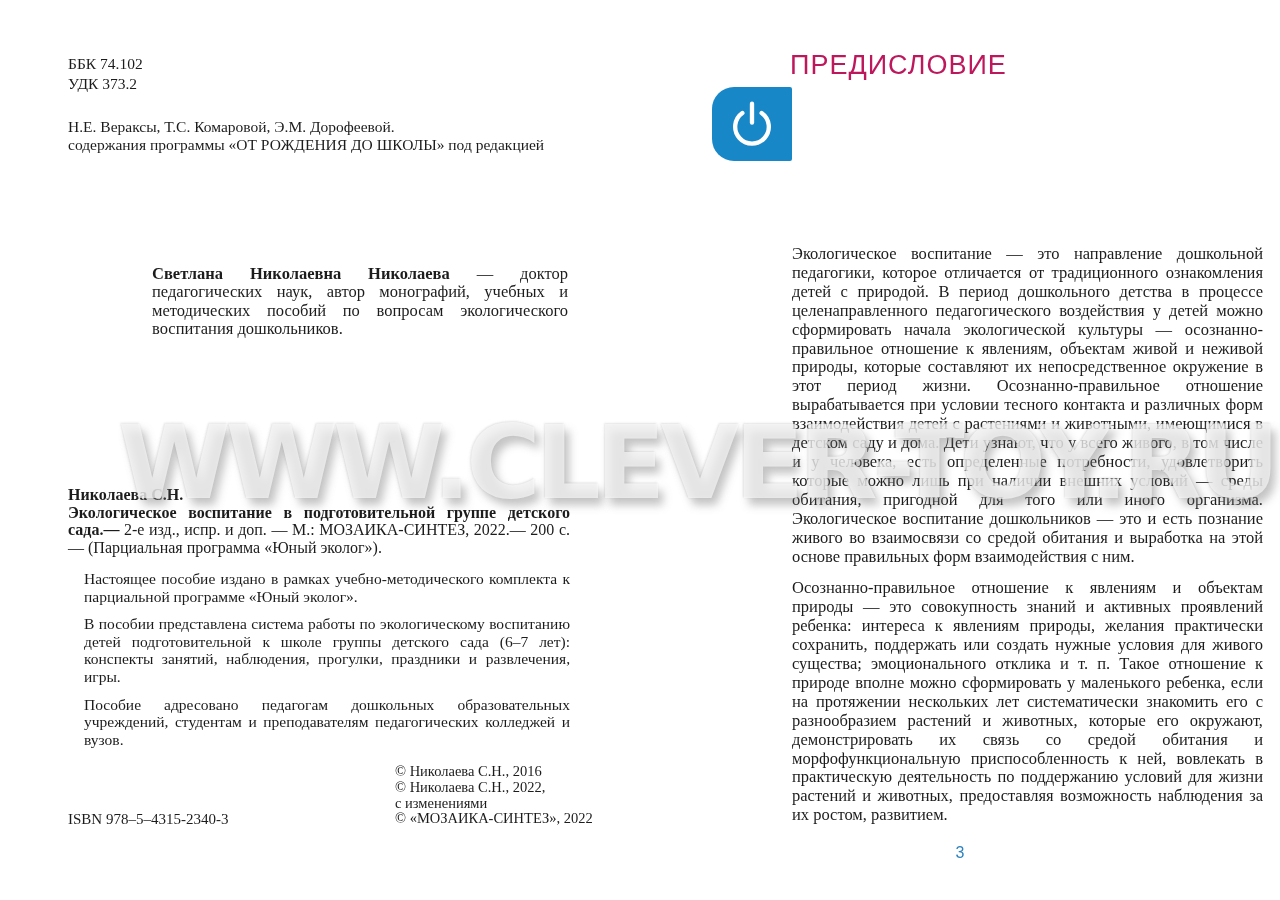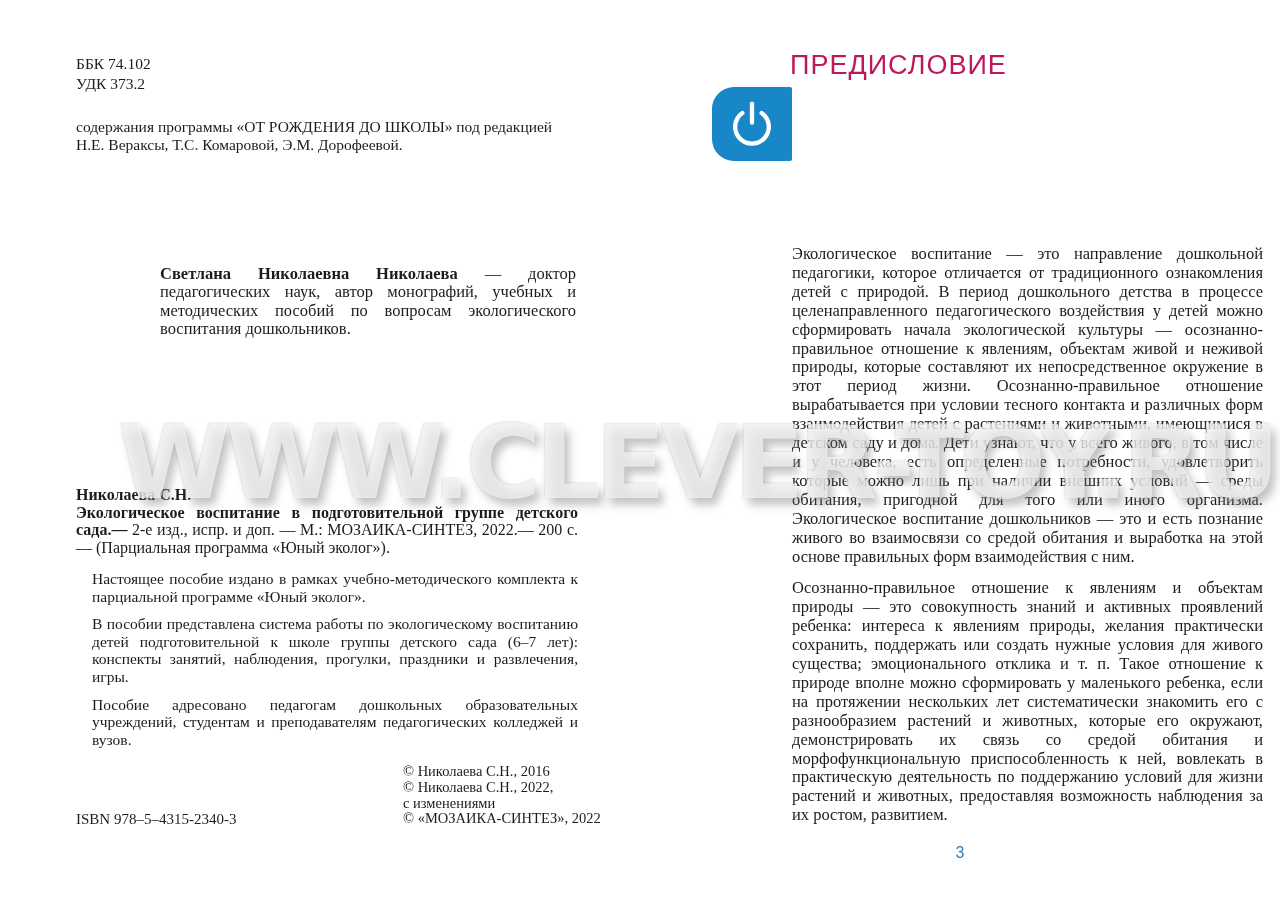--- a/index.html
+++ b/index.html
@@ -6,21 +6,21 @@
   body {
     width:1280px; height:900px;
     background:#ffffff;
     position:relative;
     overflow:hidden;
     font-family:"Liberation Serif", serif;
     color:#1c1c1c;
     -webkit-font-smoothing:antialiased;
   }
   .page { position:absolute; top:0; height:900px; }
-  .page.left  { left:8px;   width:640px; }
+  .page.left  { left:0;   width:640px; }
   .page.right { left:640px; width:640px; }
 
   
   .bbk-block { position:absolute; left:68px; top:54px; font-size:15.5px; line-height:20px; }
   .program-note { position:absolute; left:68px; top:118px; font-size:15.5px; line-height:17.8px; }
   .author-bio {
     position:absolute; left:152px; top:248px; width:416px;
     font-size:16.5px; line-height:18.6px; text-align:justify;
   }
   .biblio { position:absolute; left:68px; top:486px; width:502px; font-size:16px; line-height:17.6px; }
@@ -81,22 +81,22 @@
 <div>
 
   <section class="page left">
 
     <div class="bbk-block">
       <div>ББК 74.102</div>
       <div>УДК 373.2</div>
     </div>
 
     <div class="program-note">
+      <div>Н.Е. Вераксы, Т.С. Комаровой, Э.М. Дорофеевой.</div>
       <div>содержания программы «ОТ РОЖДЕНИЯ ДО ШКОЛЫ» под редакцией</div>
-      <div>Н.Е. Вераксы, Т.С. Комаровой, Э.М. Дорофеевой.</div>
     </div>
 
     <p class="author-bio"><b>Светлана Николаевна Николаева</b><span> — доктор педагогических наук, автор монографий, учебных и методических пособий по вопросам экологического воспитания дошкольников.</span></p>
 
     <div class="biblio">
       <div class="biblio-author">Николаева С.Н.</div>
       <p class="biblio-desc"><b>Экологическое воспитание в подготовительной группе детского сада.— </b><span>2-е изд., испр. и доп. — М.: МОЗАИКА-СИНТЕЗ, 2022.— 200 с.— (Парциальная программа «Юный эколог»).</span></p>
     </div>
 
     <div class="annotations">

